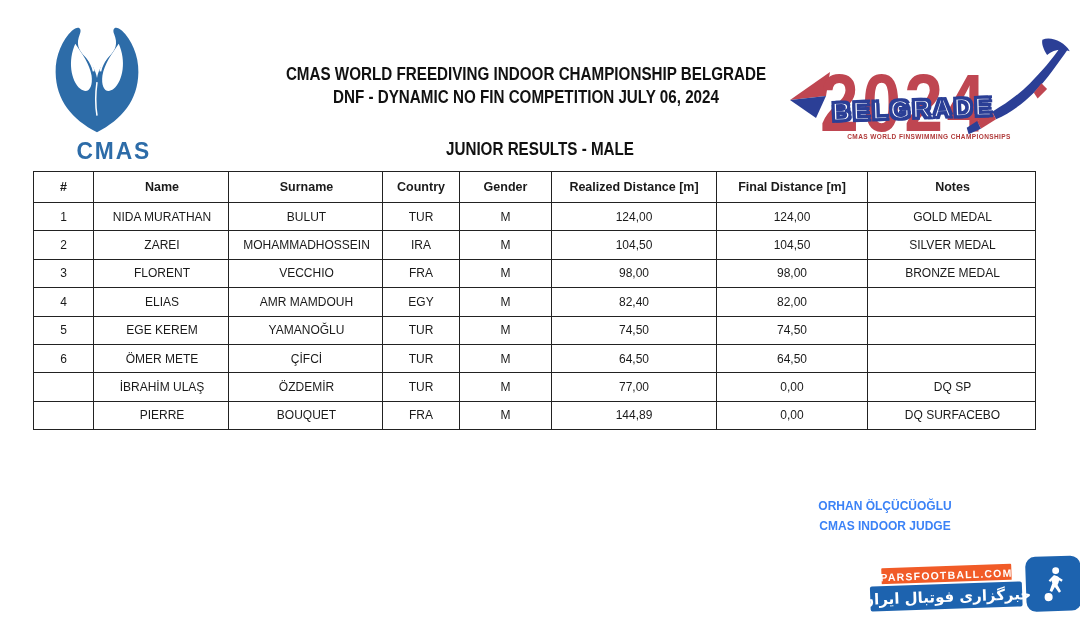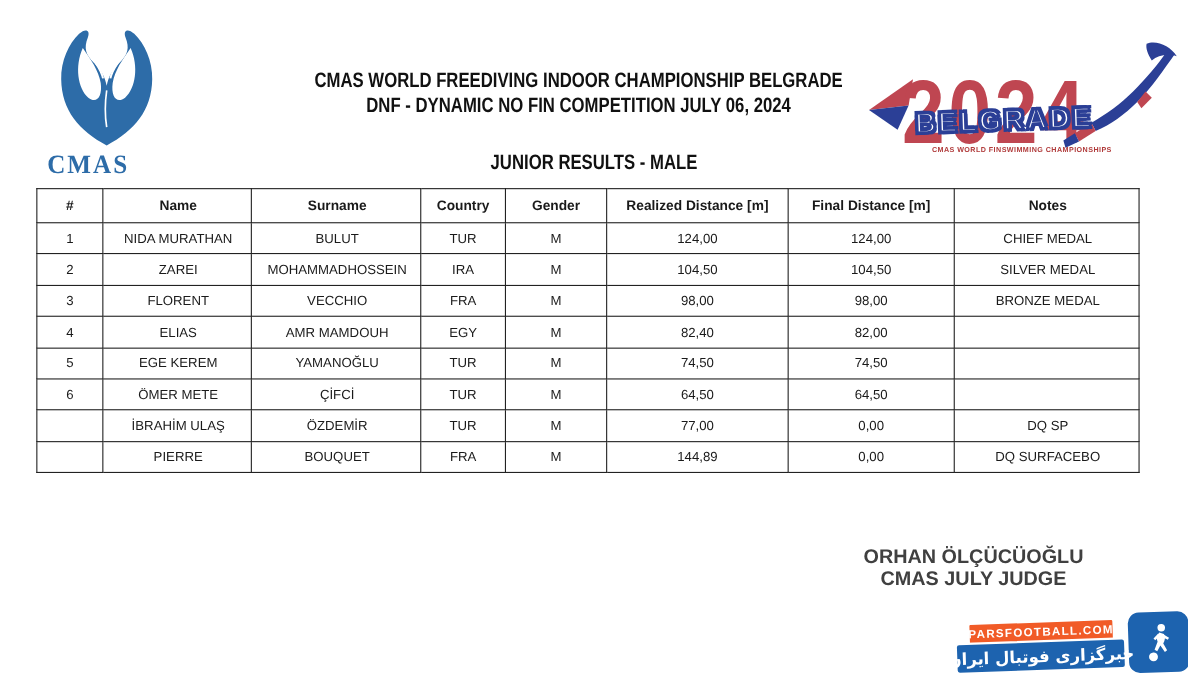--- a/index.html
+++ b/index.html
@@ -3,21 +3,21 @@
 <meta charset="utf-8">
 <style>
   * { margin:0; padding:0; box-sizing:border-box; }
   html,body { background:#e8e8e8; }
   .page {
     position:relative; width:1080px; height:623px; background:#ffffff;
     font-family:"Liberation Sans", sans-serif; color:#1a1a1a; overflow:hidden;
     margin:0 auto;
   }
   
-  .cmas-logo { position:absolute; left:40px; top:22px; width:114px; text-align:left;font-family:Liberation Serif, serif; }
+  .cmas-logo { position:absolute; left:40px; top:22px; width:114px; text-align:right; }
   .cmas-logo svg { display:block; margin:0 auto; }
   .cmas-wordmark {
     margin-top:3px; font-size:24px; font-weight:bold; letter-spacing:2px;
     color:#2d6ca8; transform:scaleX(0.95);
   }
   
   .title-block { position:absolute; top:62px; left:0; width:1052px; text-align:center; }
   .doc-title {
     font-size:19px; font-weight:bold; line-height:23px; color:#111;
     transform:scaleX(0.8);
@@ -53,21 +53,21 @@
     border:1.5px solid #222; font-size:12px; vertical-align:middle;
     overflow:hidden; white-space:nowrap; text-align:center; padding:0 4px;
   }
   th { font-size:12.5px; font-weight:bold; }
   th.al, td.al { text-align:center; padding-left:6px; }
   thead tr { height:31px; }
   tbody tr { height:28.4px; }
   
   .signature {
     position:absolute; left:740px; top:496px; width:290px; text-align:center;
-    font-size:18px; font-weight:bold; line-height:20px; color:#404040;
+    font-size:12px; font-weight:bold; line-height:20px; color:#3b82f6;
   }
   
   .watermark { position:absolute; left:866px; top:556px; width:216px; height:66px; transform:rotate(-2deg); }
   .wm-icon {
     position:absolute; left:160px; top:3px; width:55px; height:55px;
     background:#1d63af; border-radius:10px; display:flex; align-items:center; justify-content:center;
   }
   .wm-site {
     position:absolute; left:14px; top:7px; width:134px; height:21px;
     background:#f15b27; border:2px solid #ffffff; border-radius:3px;
@@ -156,21 +156,21 @@
       </thead>
       <tbody>
         <tr>
           <td>1</td>
           <td class="al">NIDA MURATHAN</td>
           <td class="al">BULUT</td>
           <td>TUR</td>
           <td>M</td>
           <td>124,00</td>
           <td>124,00</td>
-          <td class="al">CHIEF MEDAL</td>
+          <td class="al">GOLD MEDAL</td>
         </tr>
         <tr>
           <td>2</td>
           <td class="al">ZAREI</td>
           <td class="al">MOHAMMADHOSSEIN</td>
           <td>IRA</td>
           <td>M</td>
           <td>104,50</td>
           <td>104,50</td>
           <td class="al">SILVER MEDAL</td>
@@ -234,21 +234,21 @@
           <td>144,89</td>
           <td>0,00</td>
           <td class="al">DQ SURFACEBO</td>
         </tr>
       </tbody>
     </table>
   </div>
 
   <div class="signature">
     <div>ORHAN ÖLÇÜCÜOĞLU</div>
-    <div>CMAS JULY JUDGE</div>
+    <div>CMAS INDOOR JUDGE</div>
   </div>
 
   <div class="watermark">
     <div class="wm-icon">
       <svg width="36" height="40" viewBox="0 0 24 26">
         <circle fill="#ffffff" cx="13.5" cy="4" r="2.3"></circle>
         <path fill="#ffffff" d="M12.2 6.8 L15 7.9 C16 9.6 15.6 11.6 14.4 13.6 L16.6 17.8 L15.2 18.8 L12.6 14.8 L10.6 18.2 L9 17.2 L11 12.4 C10.2 10.4 10.6 8.4 12.2 6.8 Z"></path>
         <path fill="#ffffff" d="M14.8 8.2 L18 10.2 L17.2 11.5 L14.2 9.8 Z"></path>
         <path fill="#ffffff" d="M11.4 7.6 L8.6 10.4 L9.6 11.4 L12 9.4 Z"></path>
         <circle fill="#ffffff" cx="8.2" cy="21.5" r="2.7"></circle>

